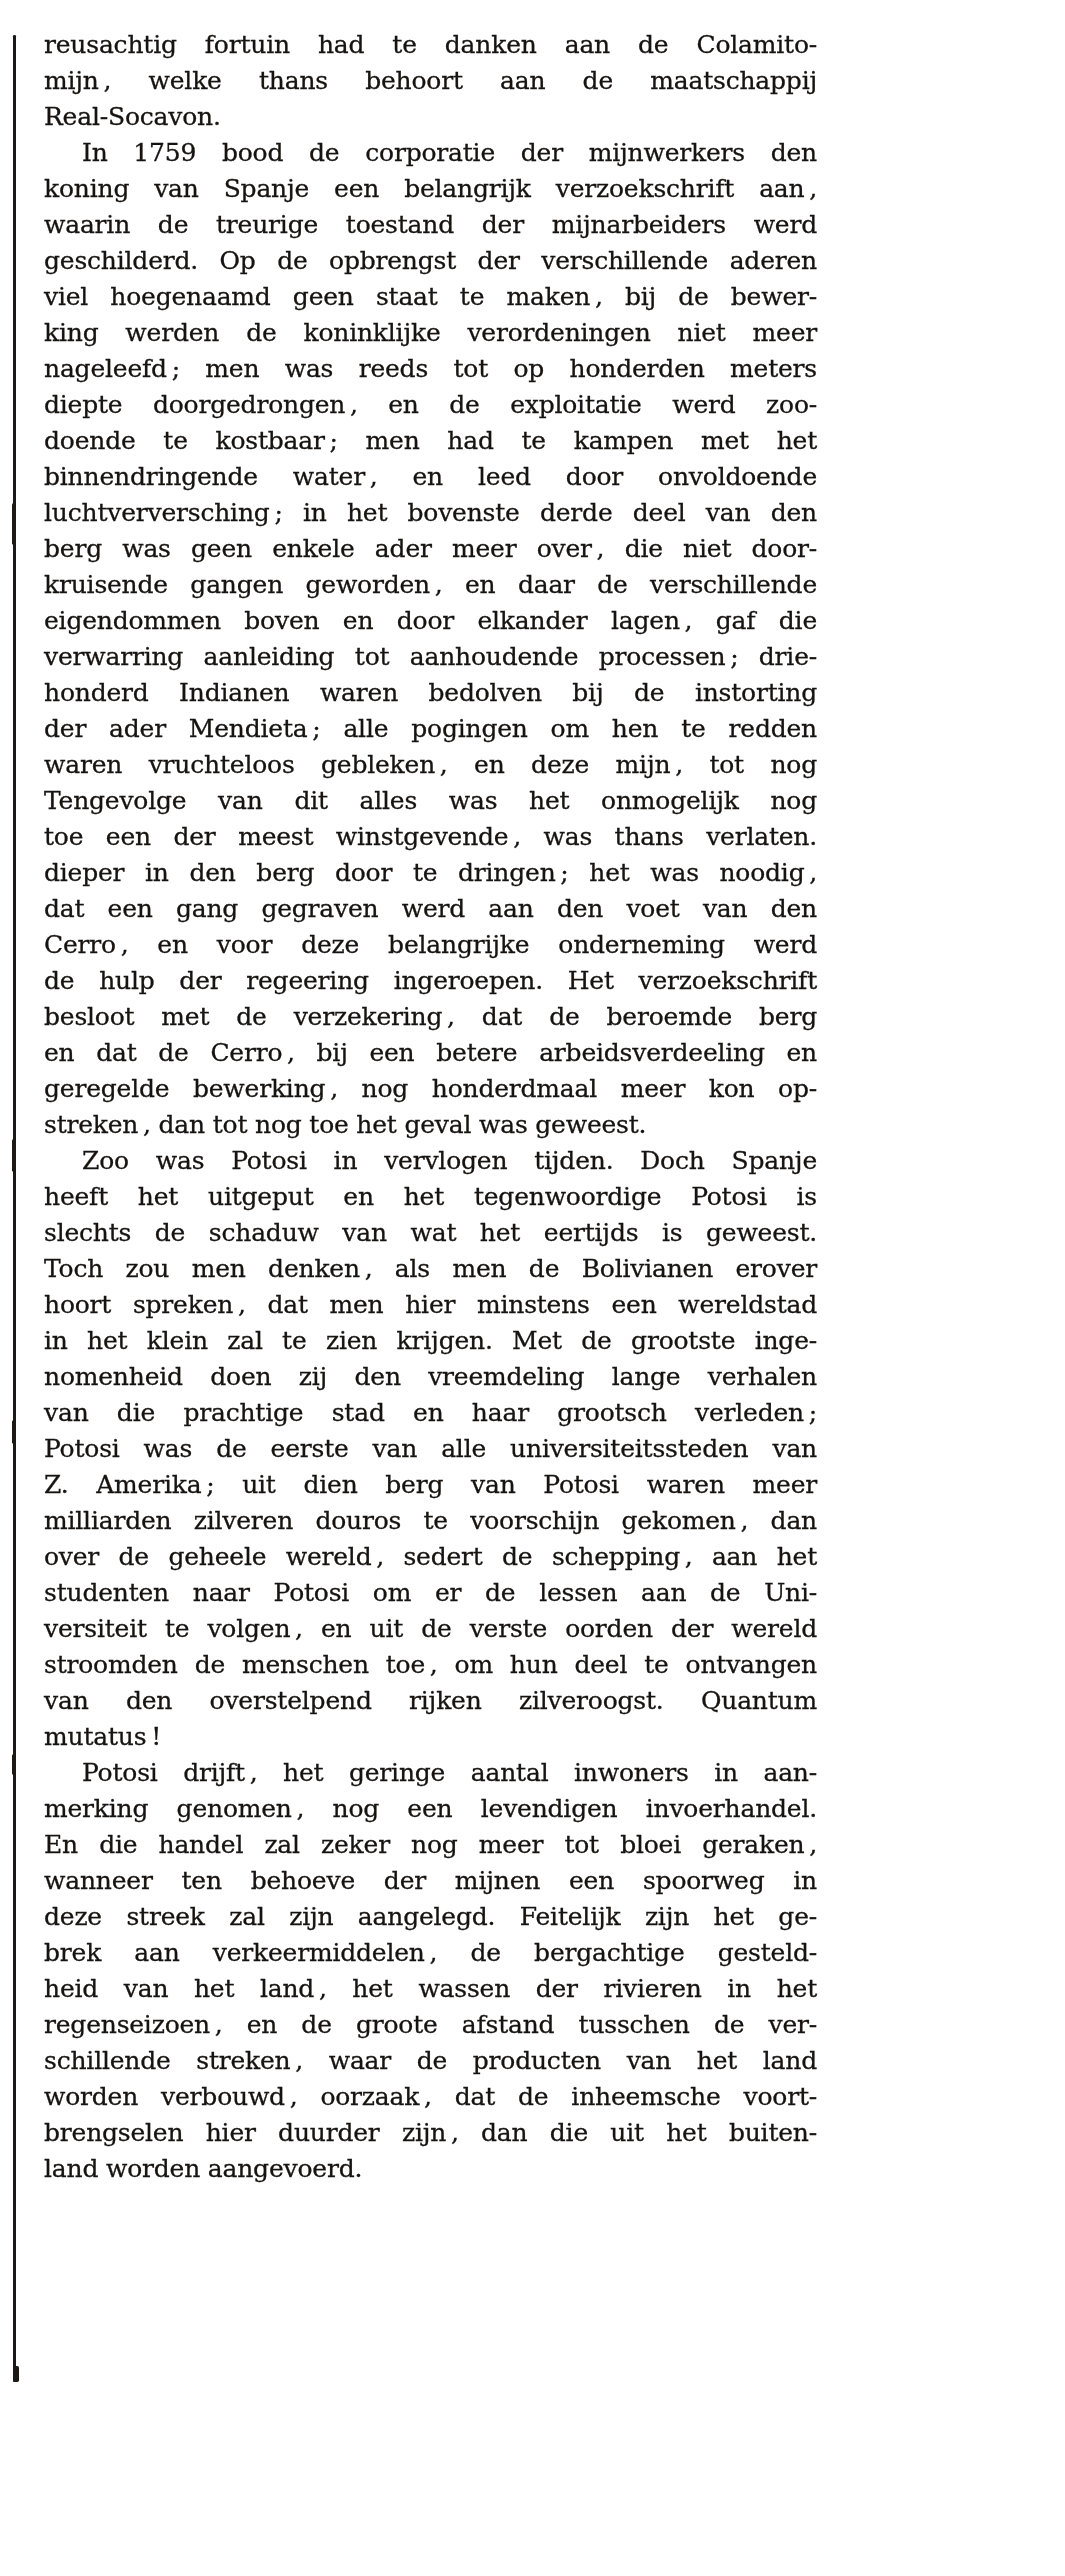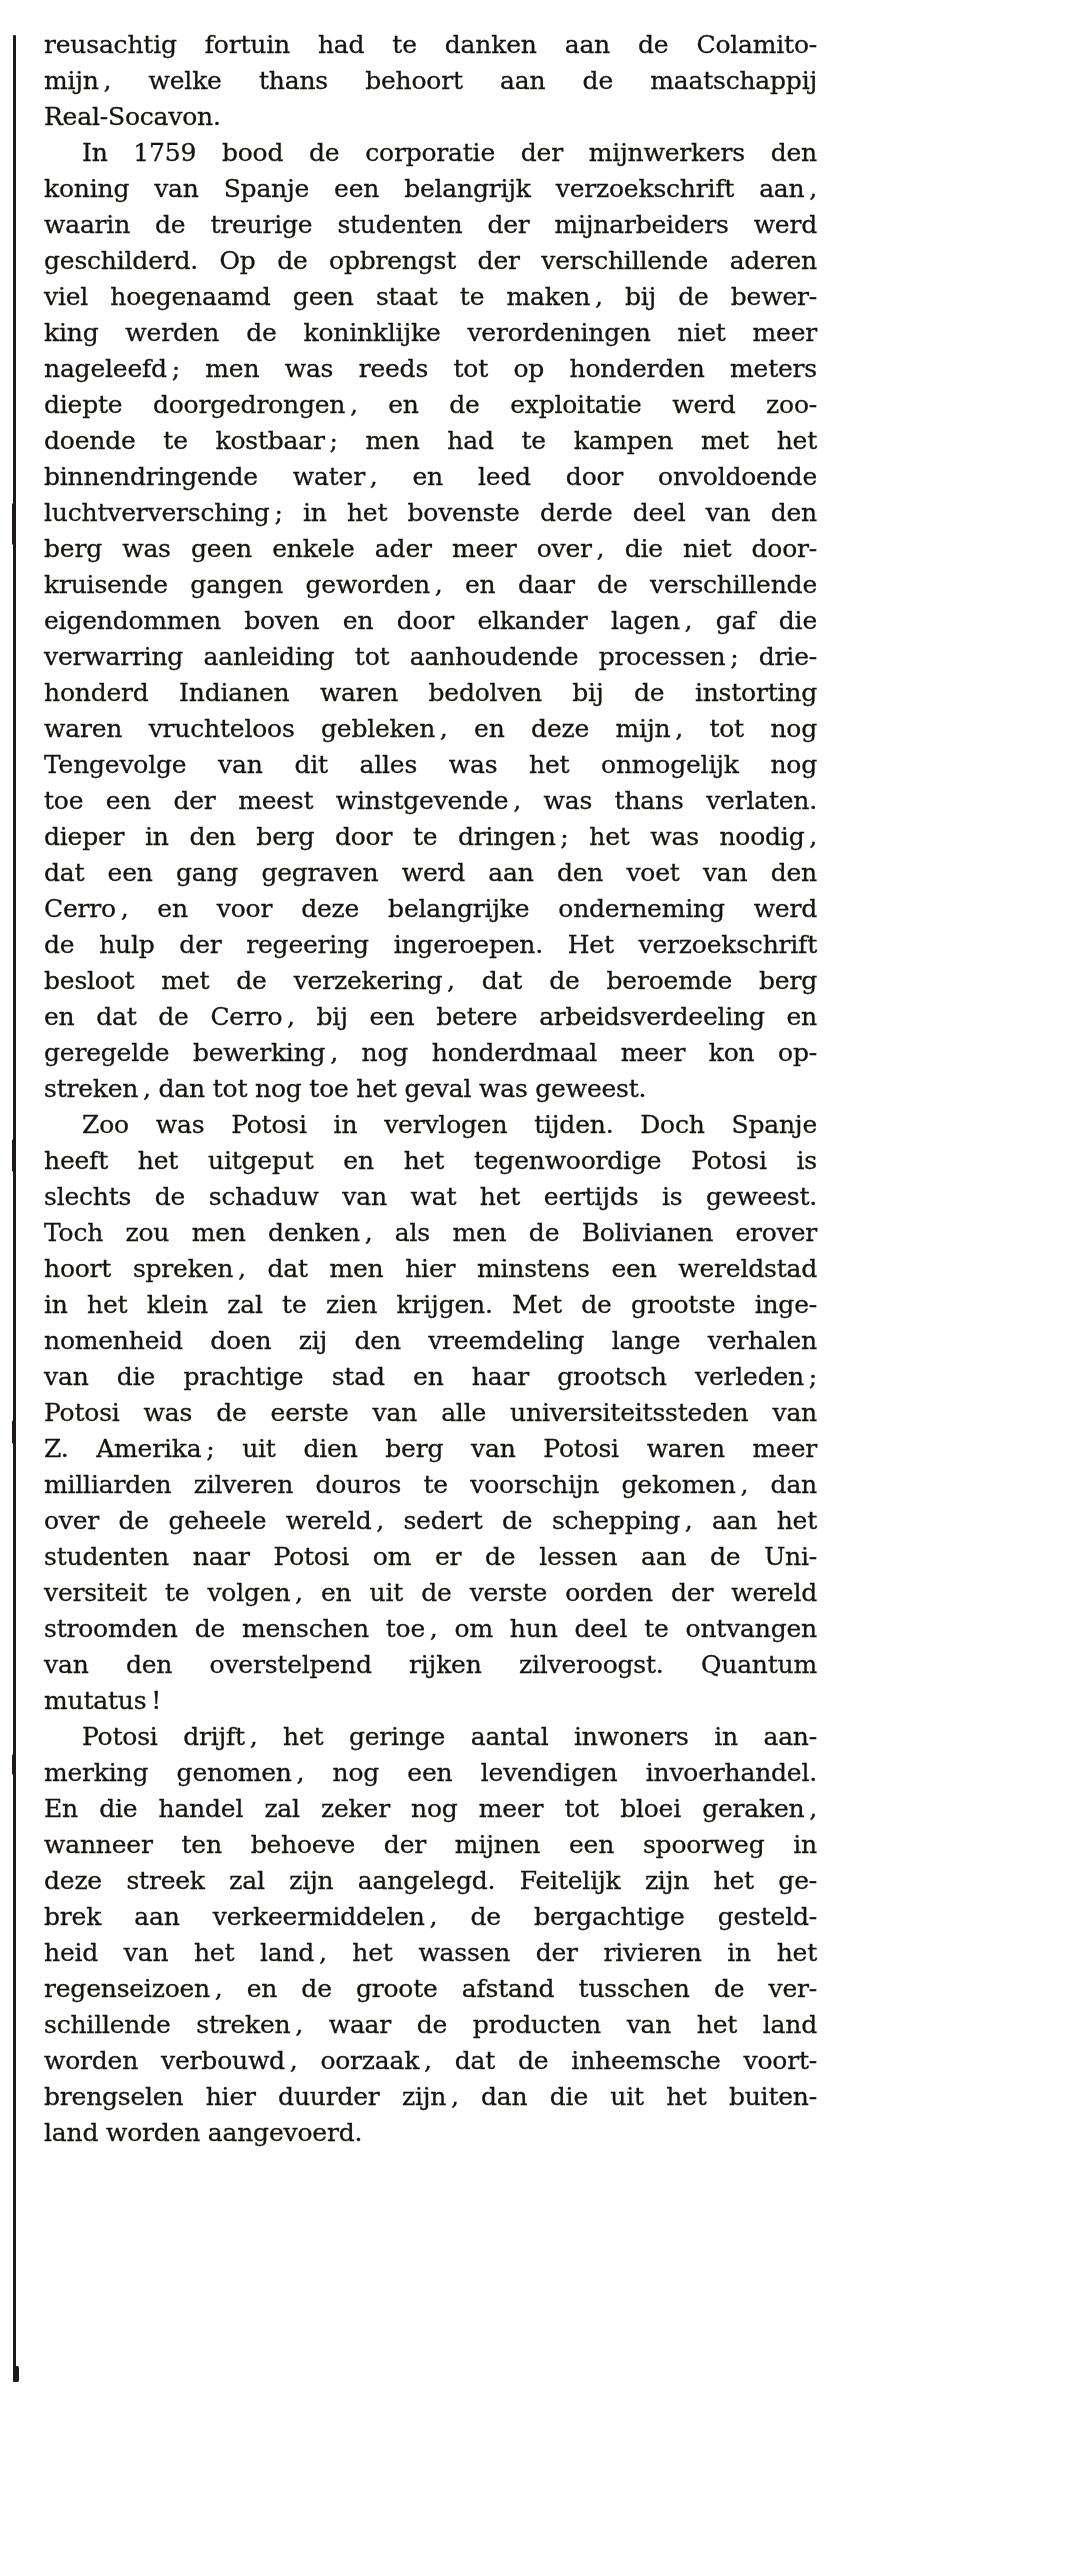--- a/index.html
+++ b/index.html
@@ -57,34 +57,35 @@
 <body>
 
 <div class="page">
   <div class="edge-rule" style="background: rgb(28, 25, 22);"></div>
   <div class="text-block" id="text-block" style="color: rgb(22, 19, 16);">
       <div class="line">reusachtig fortuin had te danken aan de Colamito-</div>
       <div class="line">mijn , welke thans behoort aan de maatschappij</div>
       <div class="line endline">Real-Socavon.</div>
       <div class="line indent">In 1759 bood de corporatie der mijnwerkers den</div>
       <div class="line">koning van Spanje een belangrijk verzoekschrift aan ,</div>
-      <div class="line">waarin de treurige studenten der mijnarbeiders werd</div>
+      <div class="line">waarin de treurige toestand der mijnarbeiders werd</div>
       <div class="line">geschilderd. Op de opbrengst der verschillende aderen</div>
       <div class="line">viel hoegenaamd geen staat te maken , bij de bewer-</div>
       <div class="line">king werden de koninklijke verordeningen niet meer</div>
       <div class="line">nageleefd ; men was reeds tot op honderden meters</div>
       <div class="line">diepte doorgedrongen , en de exploitatie werd zoo-</div>
       <div class="line">doende te kostbaar ; men had te kampen met het</div>
       <div class="line">binnendringende water , en leed door onvoldoende</div>
       <div class="line">luchtverversching ; in het bovenste derde deel van den</div>
       <div class="line">berg was geen enkele ader meer over , die niet door-</div>
       <div class="line">kruisende gangen geworden , en daar de verschillende</div>
       <div class="line">eigendommen boven en door elkander lagen , gaf die</div>
       <div class="line">verwarring aanleiding tot aanhoudende processen ; drie-</div>
       <div class="line">honderd Indianen waren bedolven bij de instorting</div>
+      <div class="line">der ader Mendieta ; alle pogingen om hen te redden</div>
       <div class="line">waren vruchteloos gebleken , en deze mijn , tot nog</div>
       <div class="line">Tengevolge van dit alles was het onmogelijk nog</div>
       <div class="line">toe een der meest winstgevende , was thans verlaten.</div>
       <div class="line">dieper in den berg door te dringen ; het was noodig ,</div>
       <div class="line">dat een gang gegraven werd aan den voet van den</div>
       <div class="line">Cerro , en voor deze belangrijke onderneming werd</div>
       <div class="line">de hulp der regeering ingeroepen. Het verzoekschrift</div>
       <div class="line">besloot met de verzekering , dat de beroemde berg</div>
       <div class="line">en dat de Cerro , bij een betere arbeidsverdeeling en</div>
       <div class="line">geregelde bewerking , nog honderdmaal meer kon op-</div>

